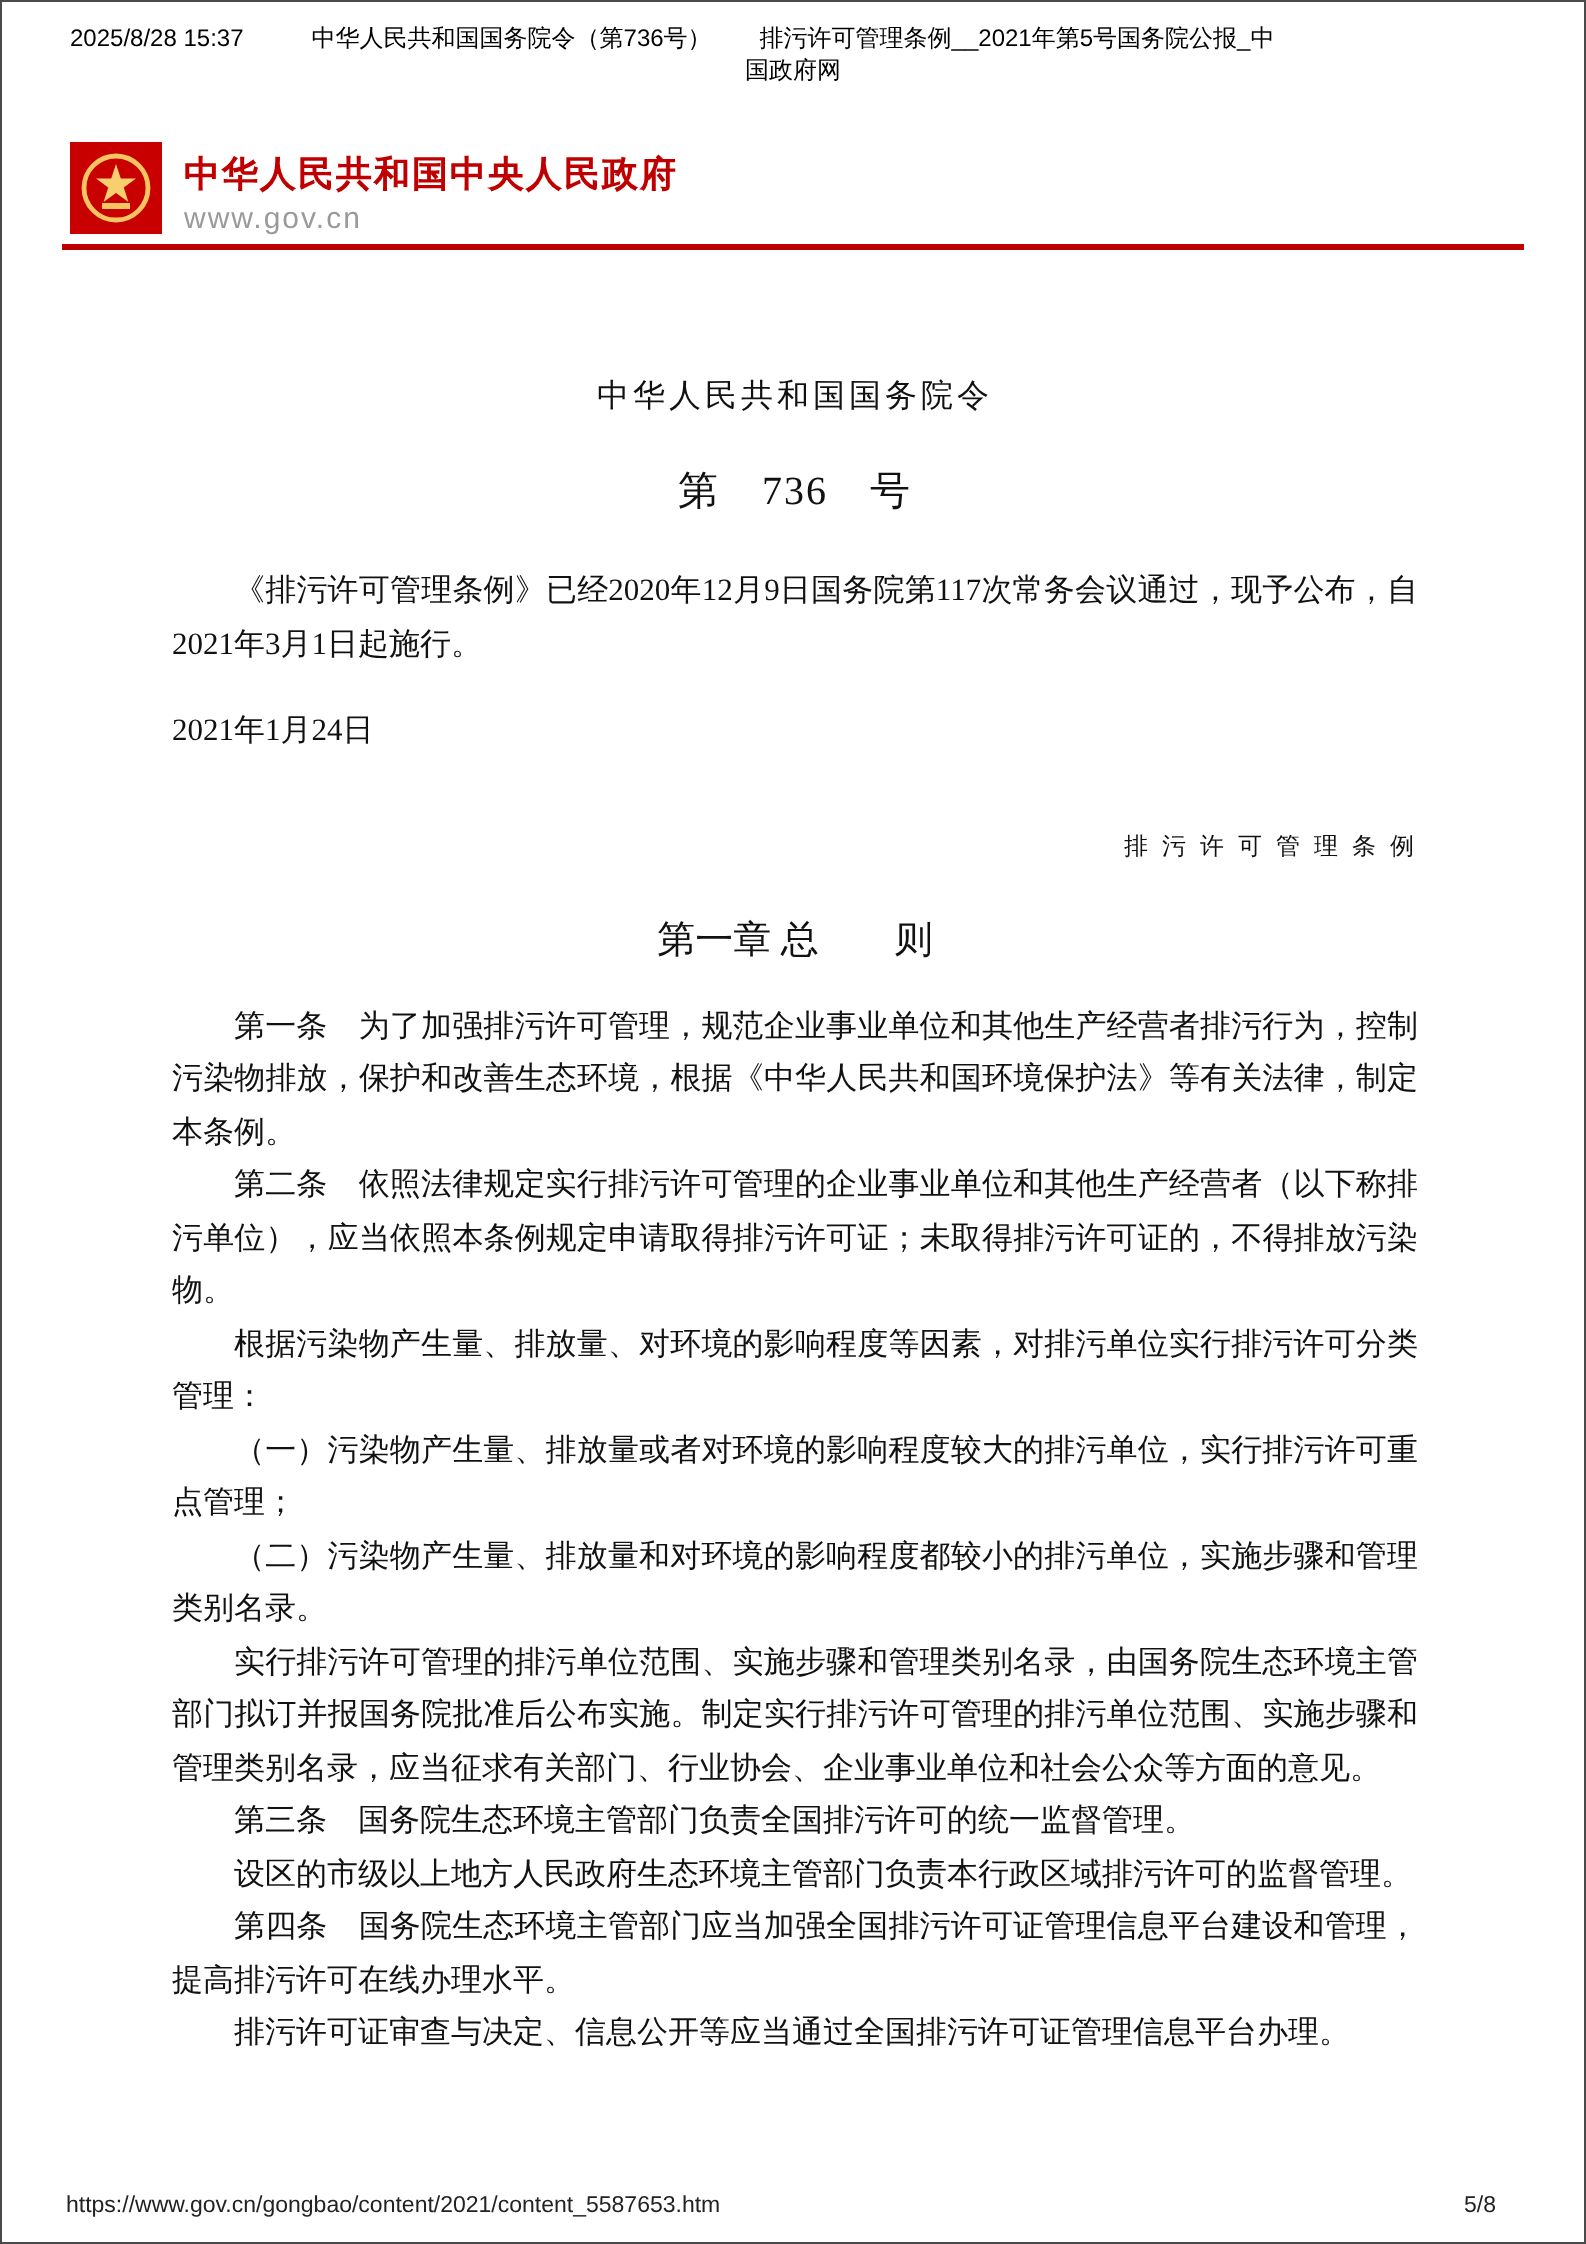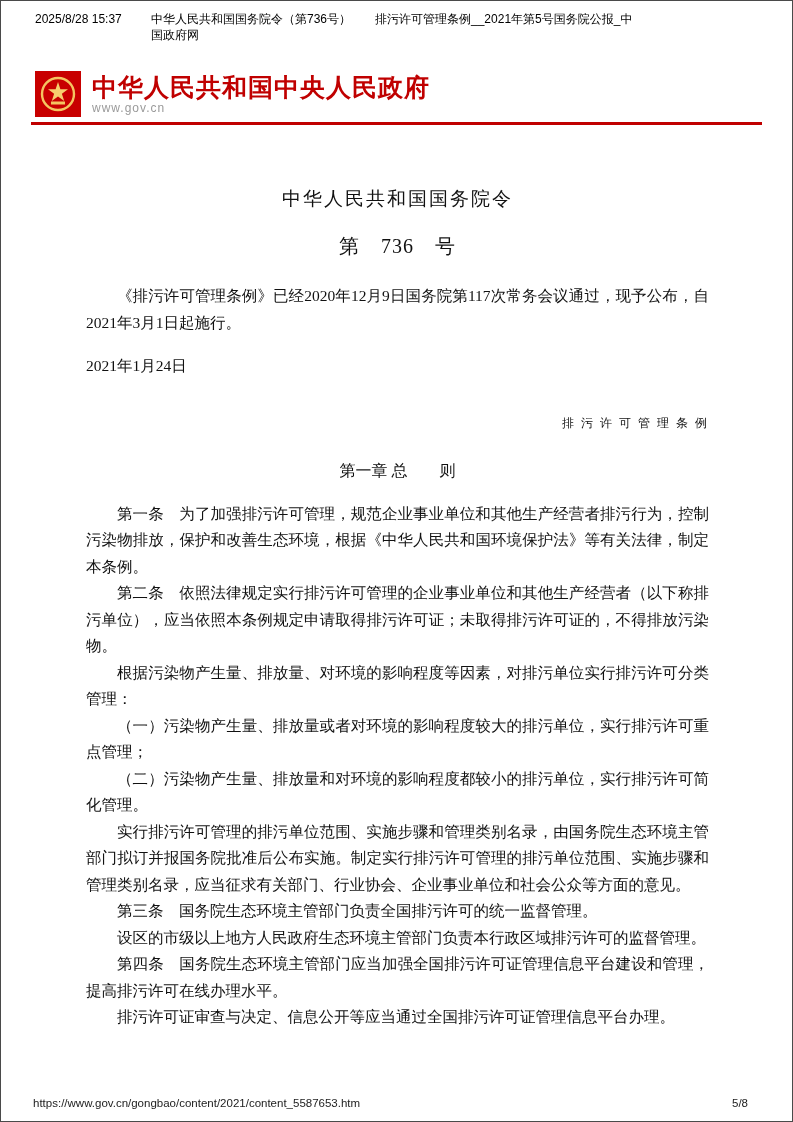--- a/index.html
+++ b/index.html
@@ -18,44 +18,44 @@
   
   .print-header {
     position: absolute;
     top: 10px; left: 30px; right: 30px;
     font-family: "Liberation Sans", "DejaVu Sans", sans-serif;
     font-size: 12px;
     color: #000000;
     line-height: 16px;
   }
   .ph-time { position: absolute; left: 4px; top: 0; white-space: nowrap; }
-  .ph-title { padding: 0 120px; }
+  .ph-title { text-align: center; padding: 0 120px; }
   
   .banner {
     position: absolute;
     top: 70px; left: 34px; right: 30px;
     height: 48px;
   }
   .emblem {
     float: left;
     width: 46px; height: 46px;
     margin-right: 11px;
   }
   .banner-text { overflow: hidden; padding-top: 4px; }
   .site-name {
     font-family: "Liberation Sans", "DejaVu Sans", sans-serif;
     font-weight: bold;
-    font-size: 25px;
+    font-size: 18px;
     letter-spacing: 1px;
     color: #c00000;
     line-height: 24px;
   }
   .site-url {
     font-family: "Liberation Sans", "DejaVu Sans", sans-serif;
-    font-size: 12px;
+    font-size: 15px;
     color: #9a9a9a;
     letter-spacing: 1px;
     margin-top: 2px;
   }
   .banner-rule {
     position: absolute;
     top: 121px; left: 30px; right: 30px;
     height: 3px;
     background: #c00000;
   }
@@ -63,21 +63,21 @@
   .doc {
     position: absolute;
     top: 180px;
     left: 85px;
     right: 83px;
     font-size: 15.5px;
     line-height: 27px;
   }
   .decree-title {
     text-align: center;
-    font-size: 19px;
+    font-size: 16px;
     letter-spacing: 2px;
     padding-top: 4px;
   }
   .decree-no {
     text-align: center;
     font-size: 20px;
     letter-spacing: 1px;
     margin-top: 21px;
   }
   .promulgation {
@@ -88,21 +88,21 @@
   .signer { text-align: right; padding-right: 72px; margin-top: 0; }
   .sign-date { text-align: left; padding-right: 36px; margin-top: 0; }
   .reg-title {
     text-align: right;
     font-size: 12px;
     letter-spacing: 2px;
     margin-top: 31px;
   }
   .chapter {
     text-align: center;
-    font-size: 16px;
+    font-size: 19px;
     margin-top: 20px;
   }
   .body-text { margin-top: 17px; }
   .body-text p {
     margin: 0;
     text-indent: 2em;
     text-align: justify;
     line-height: 26.5px;
   }
   
@@ -147,21 +147,21 @@
     <div class="decree-no">第　736　号</div>
     <p class="promulgation">《排污许可管理条例》已经2020年12月9日国务院第117次常务会议通过，现予公布，自2021年3月1日起施行。</p>
     <div class="sign-date">2021年1月24日</div>
     <div class="reg-title">排 污 许 可 管 理 条 例</div>
     <div class="chapter">第一章 总　　则</div>
     <div class="body-text">
       <p>第一条　为了加强排污许可管理，规范企业事业单位和其他生产经营者排污行为，控制污染物排放，保护和改善生态环境，根据《中华人民共和国环境保护法》等有关法律，制定本条例。</p>
       <p>第二条　依照法律规定实行排污许可管理的企业事业单位和其他生产经营者（以下称排污单位），应当依照本条例规定申请取得排污许可证；未取得排污许可证的，不得排放污染物。</p>
       <p>根据污染物产生量、排放量、对环境的影响程度等因素，对排污单位实行排污许可分类管理：</p>
       <p>（一）污染物产生量、排放量或者对环境的影响程度较大的排污单位，实行排污许可重点管理；</p>
-      <p>（二）污染物产生量、排放量和对环境的影响程度都较小的排污单位，实行排污许可简化管理。</p>
+      <p>（二）污染物产生量、排放量和对环境的影响程度都较小的排污单位，实施步骤和管理类别名录。</p>
       <p>实行排污许可管理的排污单位范围、实施步骤和管理类别名录，由国务院生态环境主管部门拟订并报国务院批准后公布实施。制定实行排污许可管理的排污单位范围、实施步骤和管理类别名录，应当征求有关部门、行业协会、企业事业单位和社会公众等方面的意见。</p>
       <p>第三条　国务院生态环境主管部门负责全国排污许可的统一监督管理。</p>
       <p>设区的市级以上地方人民政府生态环境主管部门负责本行政区域排污许可的监督管理。</p>
       <p>第四条　国务院生态环境主管部门应当加强全国排污许可证管理信息平台建设和管理，提高排污许可在线办理水平。</p>
       <p>排污许可证审查与决定、信息公开等应当通过全国排污许可证管理信息平台办理。</p>
     </div>
   </div>
 
   <div class="print-footer">
     <span class="pf-url">https://www.gov.cn/gongbao/content/2021/content_5587653.htm</span>

